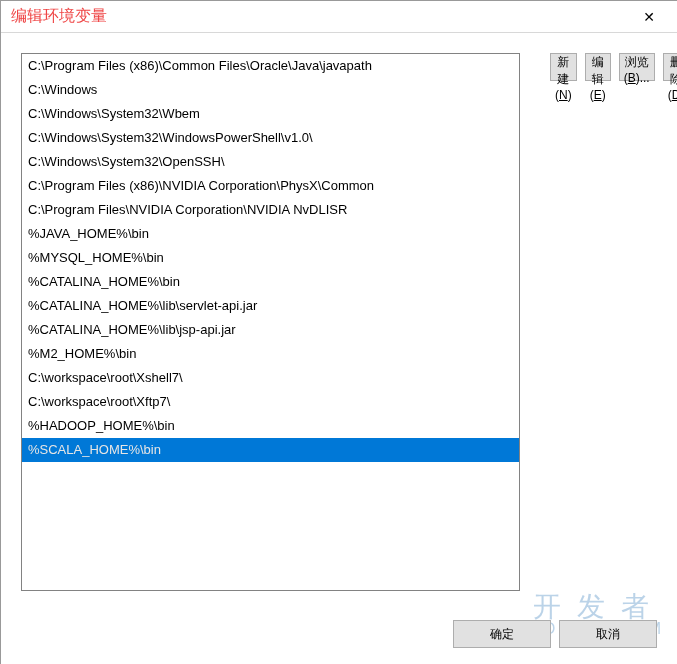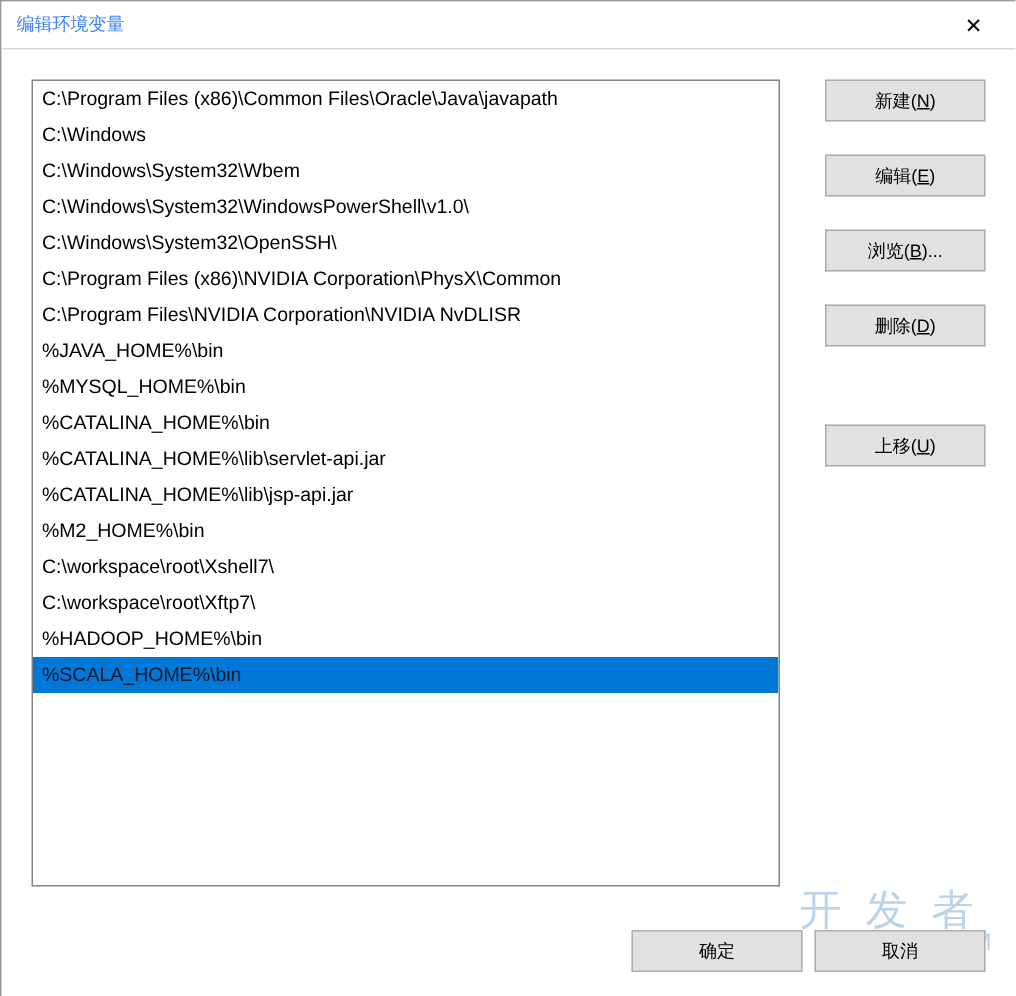--- a/index.html
+++ b/index.html
@@ -15,21 +15,21 @@
       border-top: 1px solid #999;
     }
     .titlebar {
       height: 32px;
       display: flex;
       align-items: center;
       padding: 0 8px;
       background: #fff;
       border-bottom: 1px solid #d8d8d8;
     }
-    .titlebar-title { flex: 1; font-size: 12px; color: #3b82f6; padding-left: 2px; }
+    .titlebar-title { flex: 1; font-size: 16px; color: #ef4444; padding-left: 2px; }
     .close-btn {
       width: 40px; height: 30px;
       display: flex; align-items: center; justify-content: center;
       font-size: 14px; cursor: default;
     }
     .content {
       display: flex;
       padding: 20px 20px 12px 20px;
       gap: 30px;
       height: 570px;
@@ -43,26 +43,26 @@
     }
     .list-item {
       padding: 3px 6px;
       font-size: 13px;
       line-height: 18px;
       white-space: nowrap;
       cursor: default;
     }
     .list-item.selected {
       background: #0078d7;
-      color: #0f172a;
+      color: #e5e5e5;
     }
     .right-buttons {
       width: 107px;
       display: flex;
-      flex-direction: column;
+      flex-direction: row;
       gap: 4px;
     }
     .win-btn {
       height: 28px;
       border: 1px solid #adadad;
       background: #e1e1e1;
       font-size: 12px;
       font-family: inherit;
       cursor: default;
       padding: 0 4px;
@@ -70,21 +70,21 @@
     }
     .gap-small { height: 14px; }
     .gap-large { height: 44px; }
     .bottom-bar {
       position: absolute;
       bottom: 16px;
       right: 20px;
       display: flex;
       gap: 8px;
     }
-    .bottom-bar .win-btn { width: 114px; }
+    .bottom-bar .win-btn { width: 98px; }
     .accel { text-decoration: underline; }
     .watermark {
       position: absolute;
       right: 12px; bottom: 26px;
       font-size: 28px;
       letter-spacing: 16px;
       color: rgba(60,130,190,0.35);
       font-weight: 300;
       font-family: Liberation Sans, sans-serif;
       pointer-events: none;

